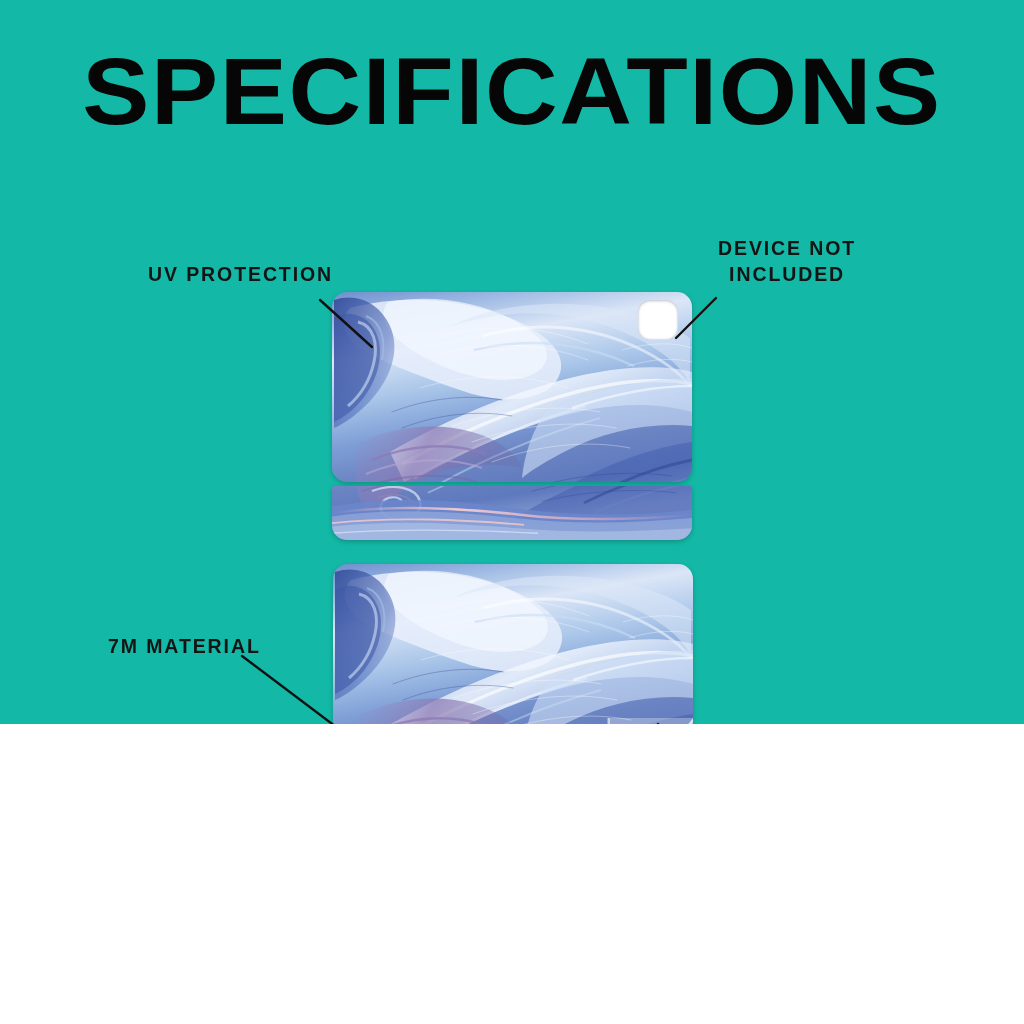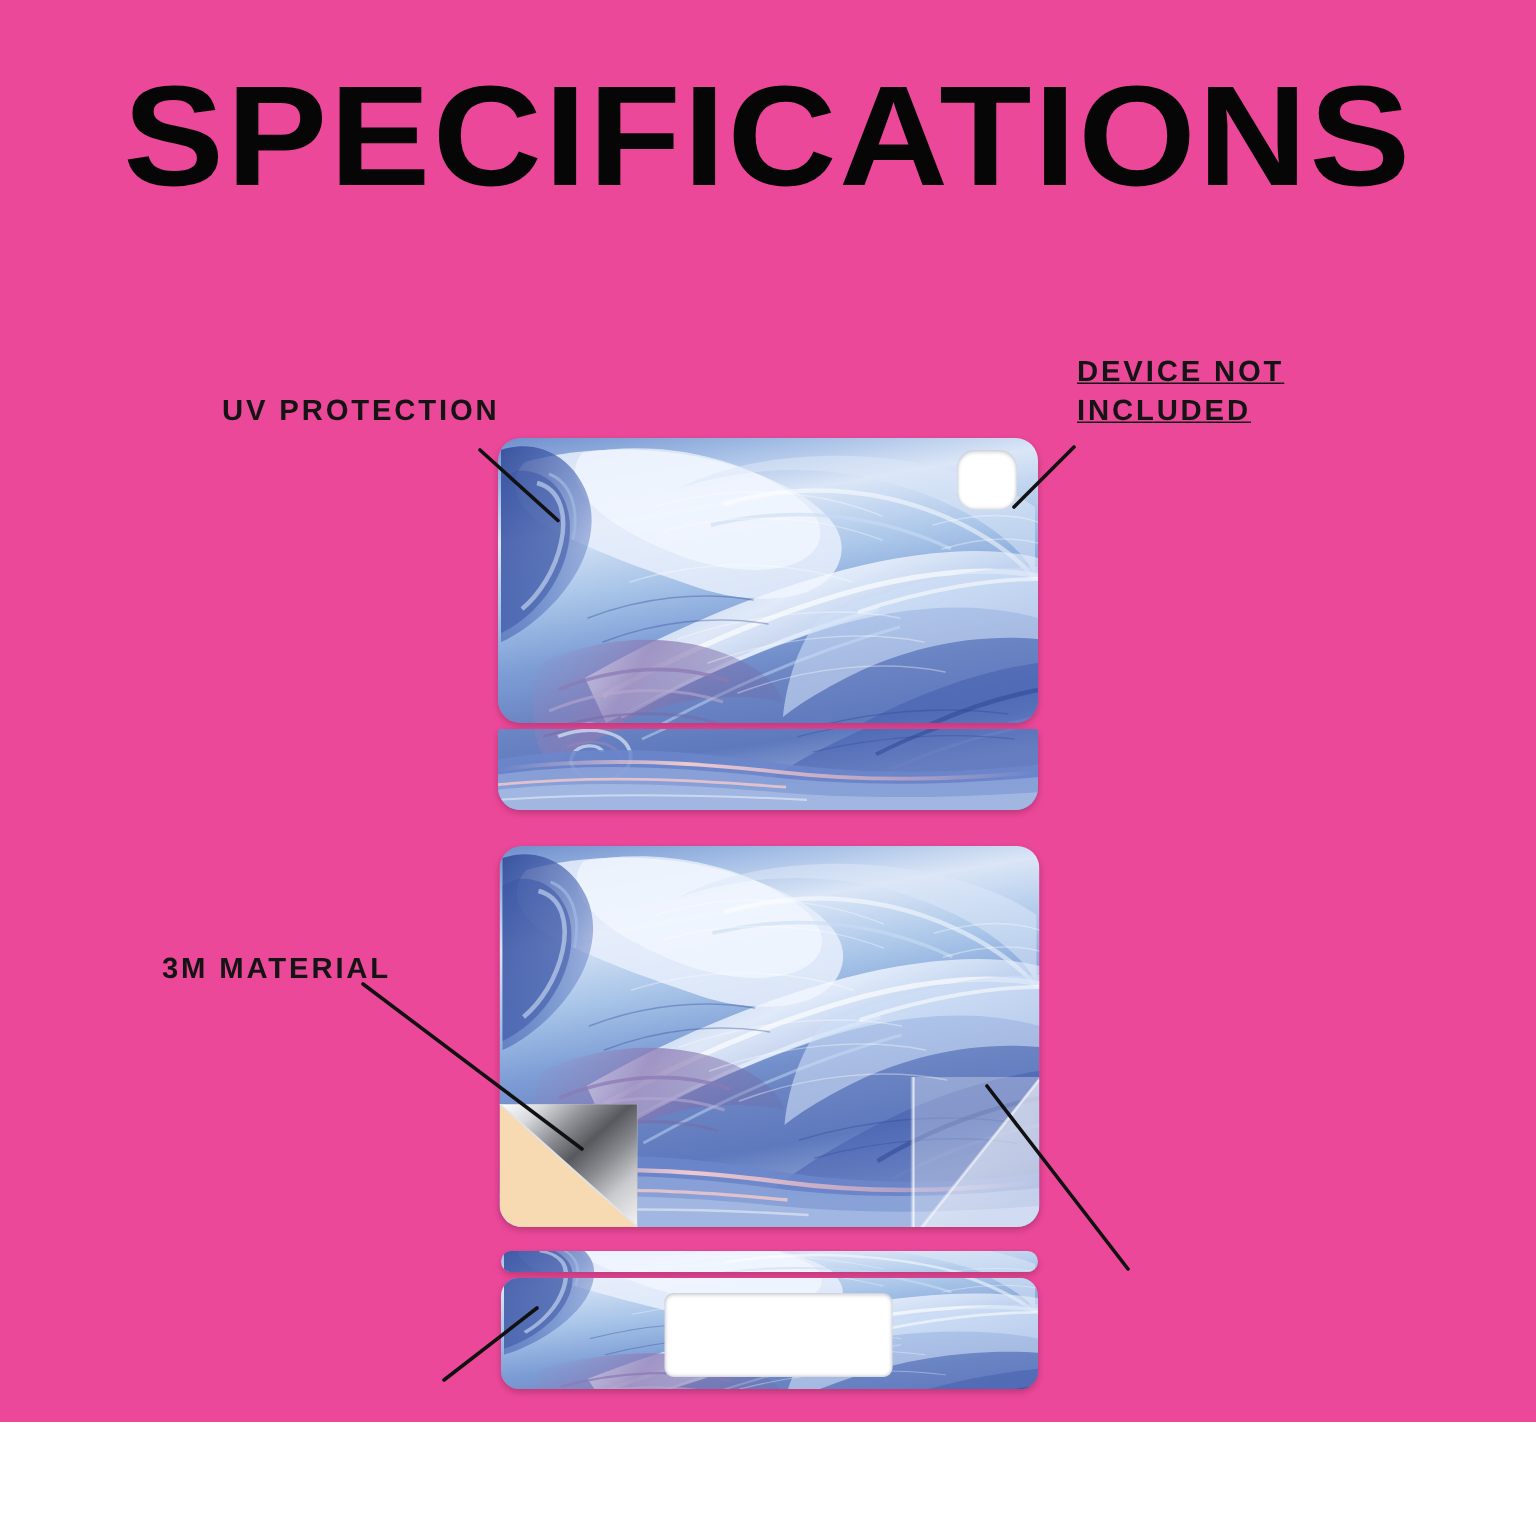--- a/index.html
+++ b/index.html
@@ -8,22 +8,22 @@
     padding: 0;
     background: #ffffff;
   }
   body {
     font-family: "Liberation Sans", "DejaVu Sans", sans-serif;
     -webkit-font-smoothing: antialiased;
   }
   #stage {
     position: relative;
     width: 1024px;
-    height: 948px;
-    background: #ec4899;
+    height: 724px;
+    background: #14b8a6;
     overflow: hidden;
   }
 
   
   .page-title {
     position: absolute;
     left: 0;
     top: 44px;
     width: 1024px;
     text-align: center;
@@ -42,21 +42,21 @@
   .callout {
     position: absolute;
     color: #141414;
     font-size: 19.5px;
     font-weight: 600;
     letter-spacing: 1.9px;
     line-height: 1.32;
     white-space: pre-line;
   }
   .callout.left  { text-align: center; }
-  .callout.right { text-align: left; text-decoration: underline; }
+  .callout.right { text-align: center; }
 
   
   .leaders {
     position: absolute;
     left: 0;
     top: 0;
     width: 1024px;
     height: 1024px;
     pointer-events: none;
   }
@@ -287,15 +287,15 @@
       <line x1="320" y1="300" x2="372" y2="347" stroke="#111111" stroke-width="2.4" stroke-linecap="round"></line>
       <line x1="716" y1="298" x2="676" y2="338" stroke="#111111" stroke-width="2.4" stroke-linecap="round"></line>
       <line x1="242" y1="656" x2="388" y2="766" stroke="#111111" stroke-width="2.4" stroke-linecap="round"></line>
       <line x1="658" y1="724" x2="752" y2="846" stroke="#111111" stroke-width="2.4" stroke-linecap="round"></line>
       <line x1="296" y1="920" x2="358" y2="872" stroke="#111111" stroke-width="2.4" stroke-linecap="round"></line>
     </svg>
 
   <div class="callout left" id="co-0" style="left: 148px; top: 262px;">UV PROTECTION</div>
   <div class="callout right" id="co-1" style="left: 718px; top: 236px;">DEVICE NOT
 INCLUDED</div>
-  <div class="callout left" id="co-2" style="left: 108px; top: 634px;">3M MATERIAL</div>
+  <div class="callout left" id="co-2" style="left: 108px; top: 634px;">7M MATERIAL</div>
 
 </div>
 
 </body></html>

